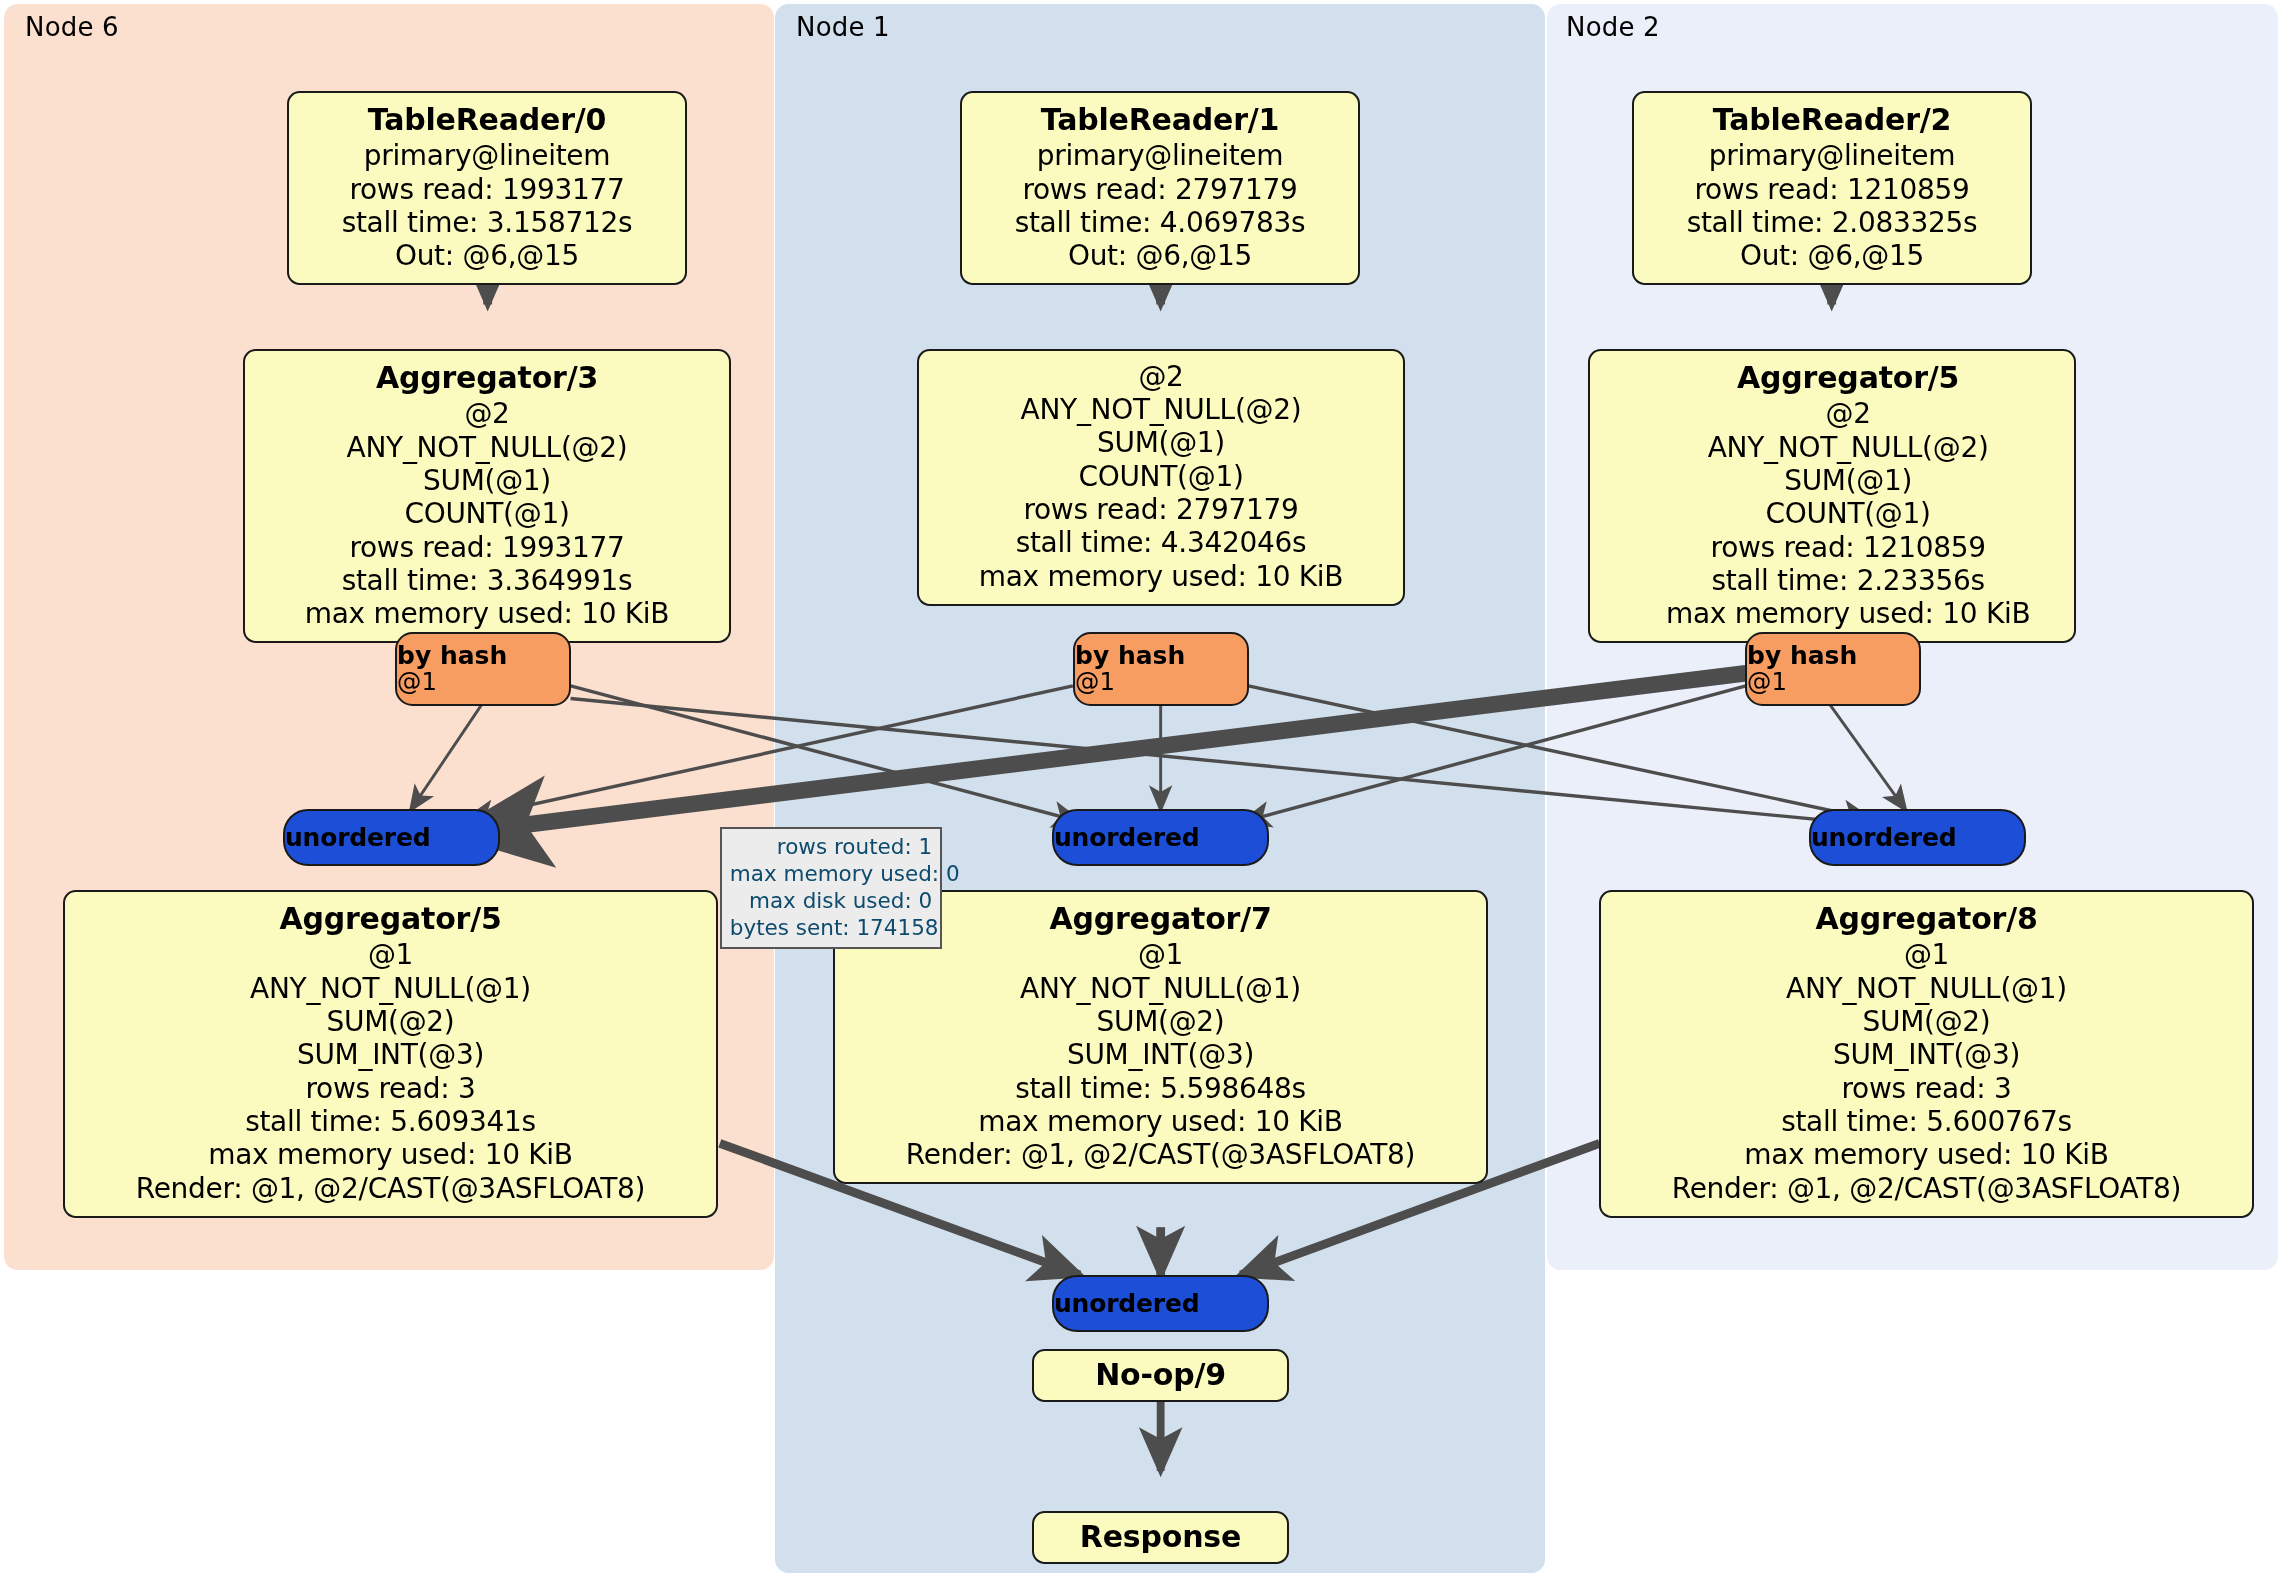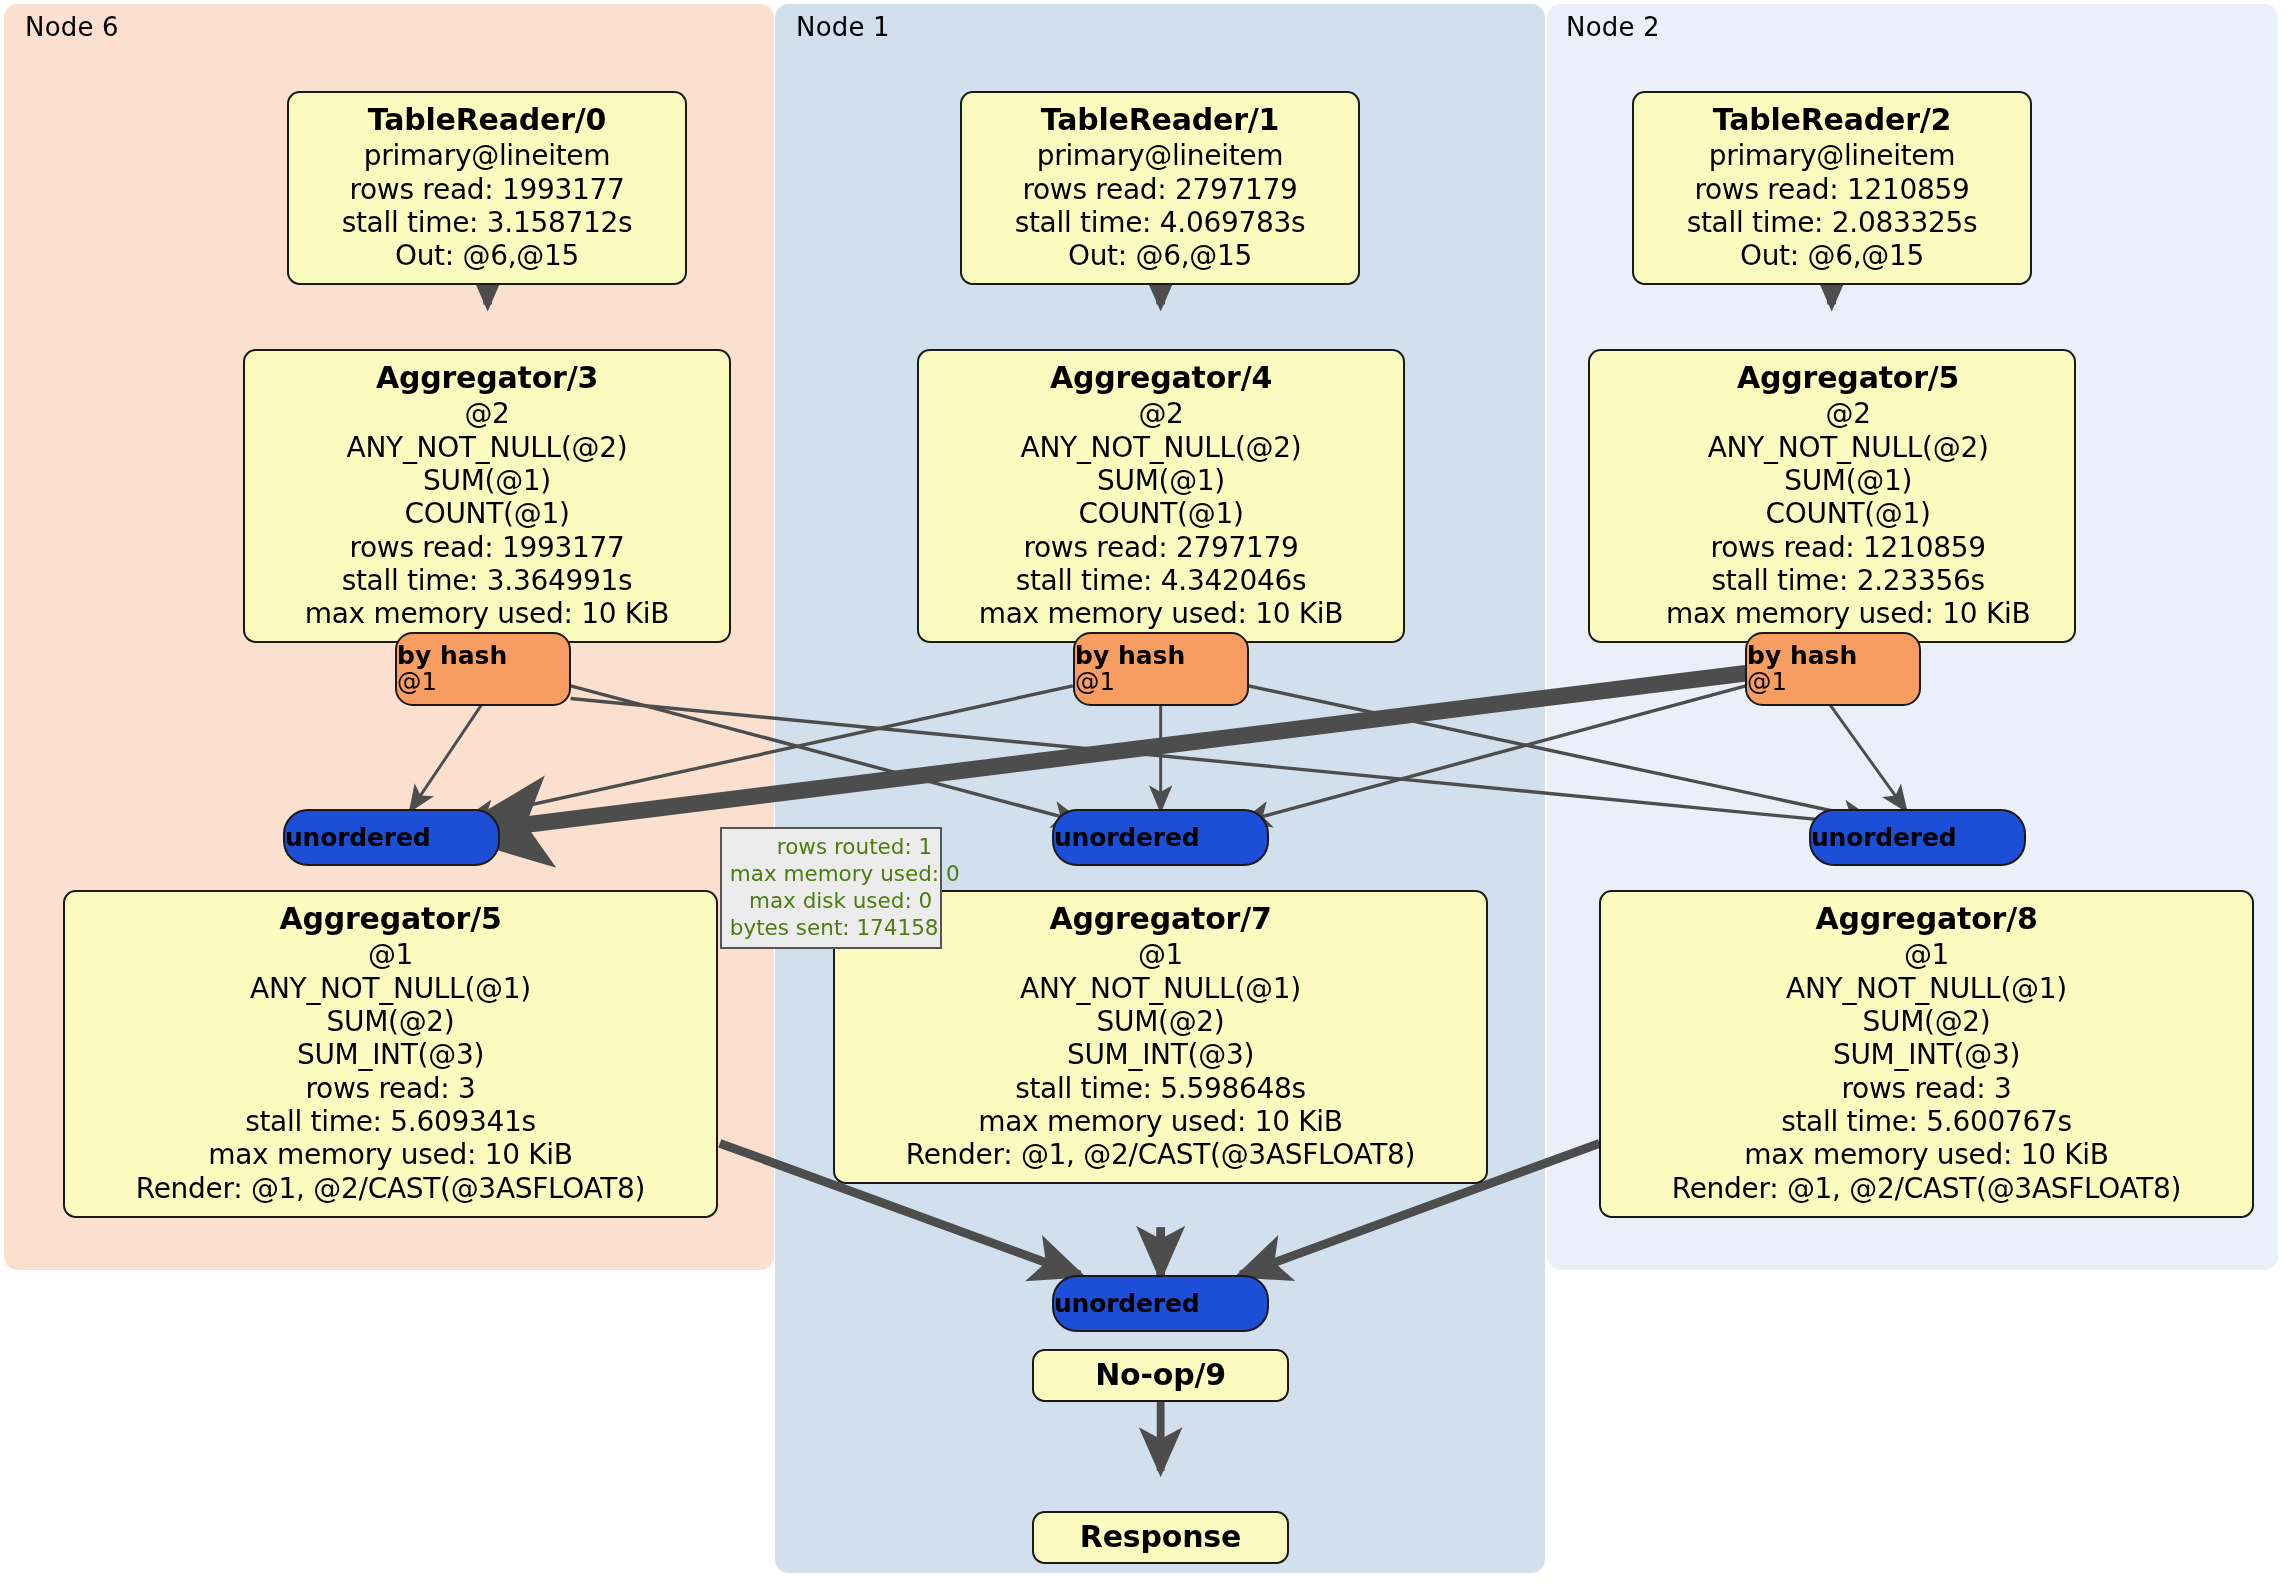--- a/index.html
+++ b/index.html
@@ -96,21 +96,21 @@
     border-radius: 25px;
   }
   .pill.unord .t { font-weight: bold; font-size: 25px; letter-spacing: -0.2px; }
 
   .tooltip {
     position: absolute;
     box-sizing: border-box;
     background: #ececec;
     border: 2px solid #555;
     text-align: right;
-    color: #4d7c0f;
+    color: #0c4a6e;
     font-size: 21.5px;
     line-height: 1.26;
     padding: 3.9px 7.8px 5.9px 7.8px;
     z-index: 9;
   }
   .tooltip .line { display: block; white-space: nowrap; }
 </style>
 </head>
 <body>
 
@@ -221,21 +221,20 @@
     <span class="line">@2</span>
     <span class="line">ANY_NOT_NULL(@2)</span>
     <span class="line">SUM(@1)</span>
     <span class="line">COUNT(@1)</span>
     <span class="line">rows read: 1993177</span>
     <span class="line">stall time: 3.364991s</span>
     <span class="line">max memory used: 10 KiB</span>
   </div>
 
   <div class="proc" style="left:917px; top:312px; width:488px;">
-    <span class="title">Aggregator/4</span>
     <span class="line">@2</span>
     <span class="line">ANY_NOT_NULL(@2)</span>
     <span class="line">SUM(@1)</span>
     <span class="line">COUNT(@1)</span>
     <span class="line">rows read: 2797179</span>
     <span class="line">stall time: 4.342046s</span>
     <span class="line">max memory used: 10 KiB</span>
   </div>
 
   <div class="proc" style="left:1588px; top:312px; width:488px;padding-left:44px;">

